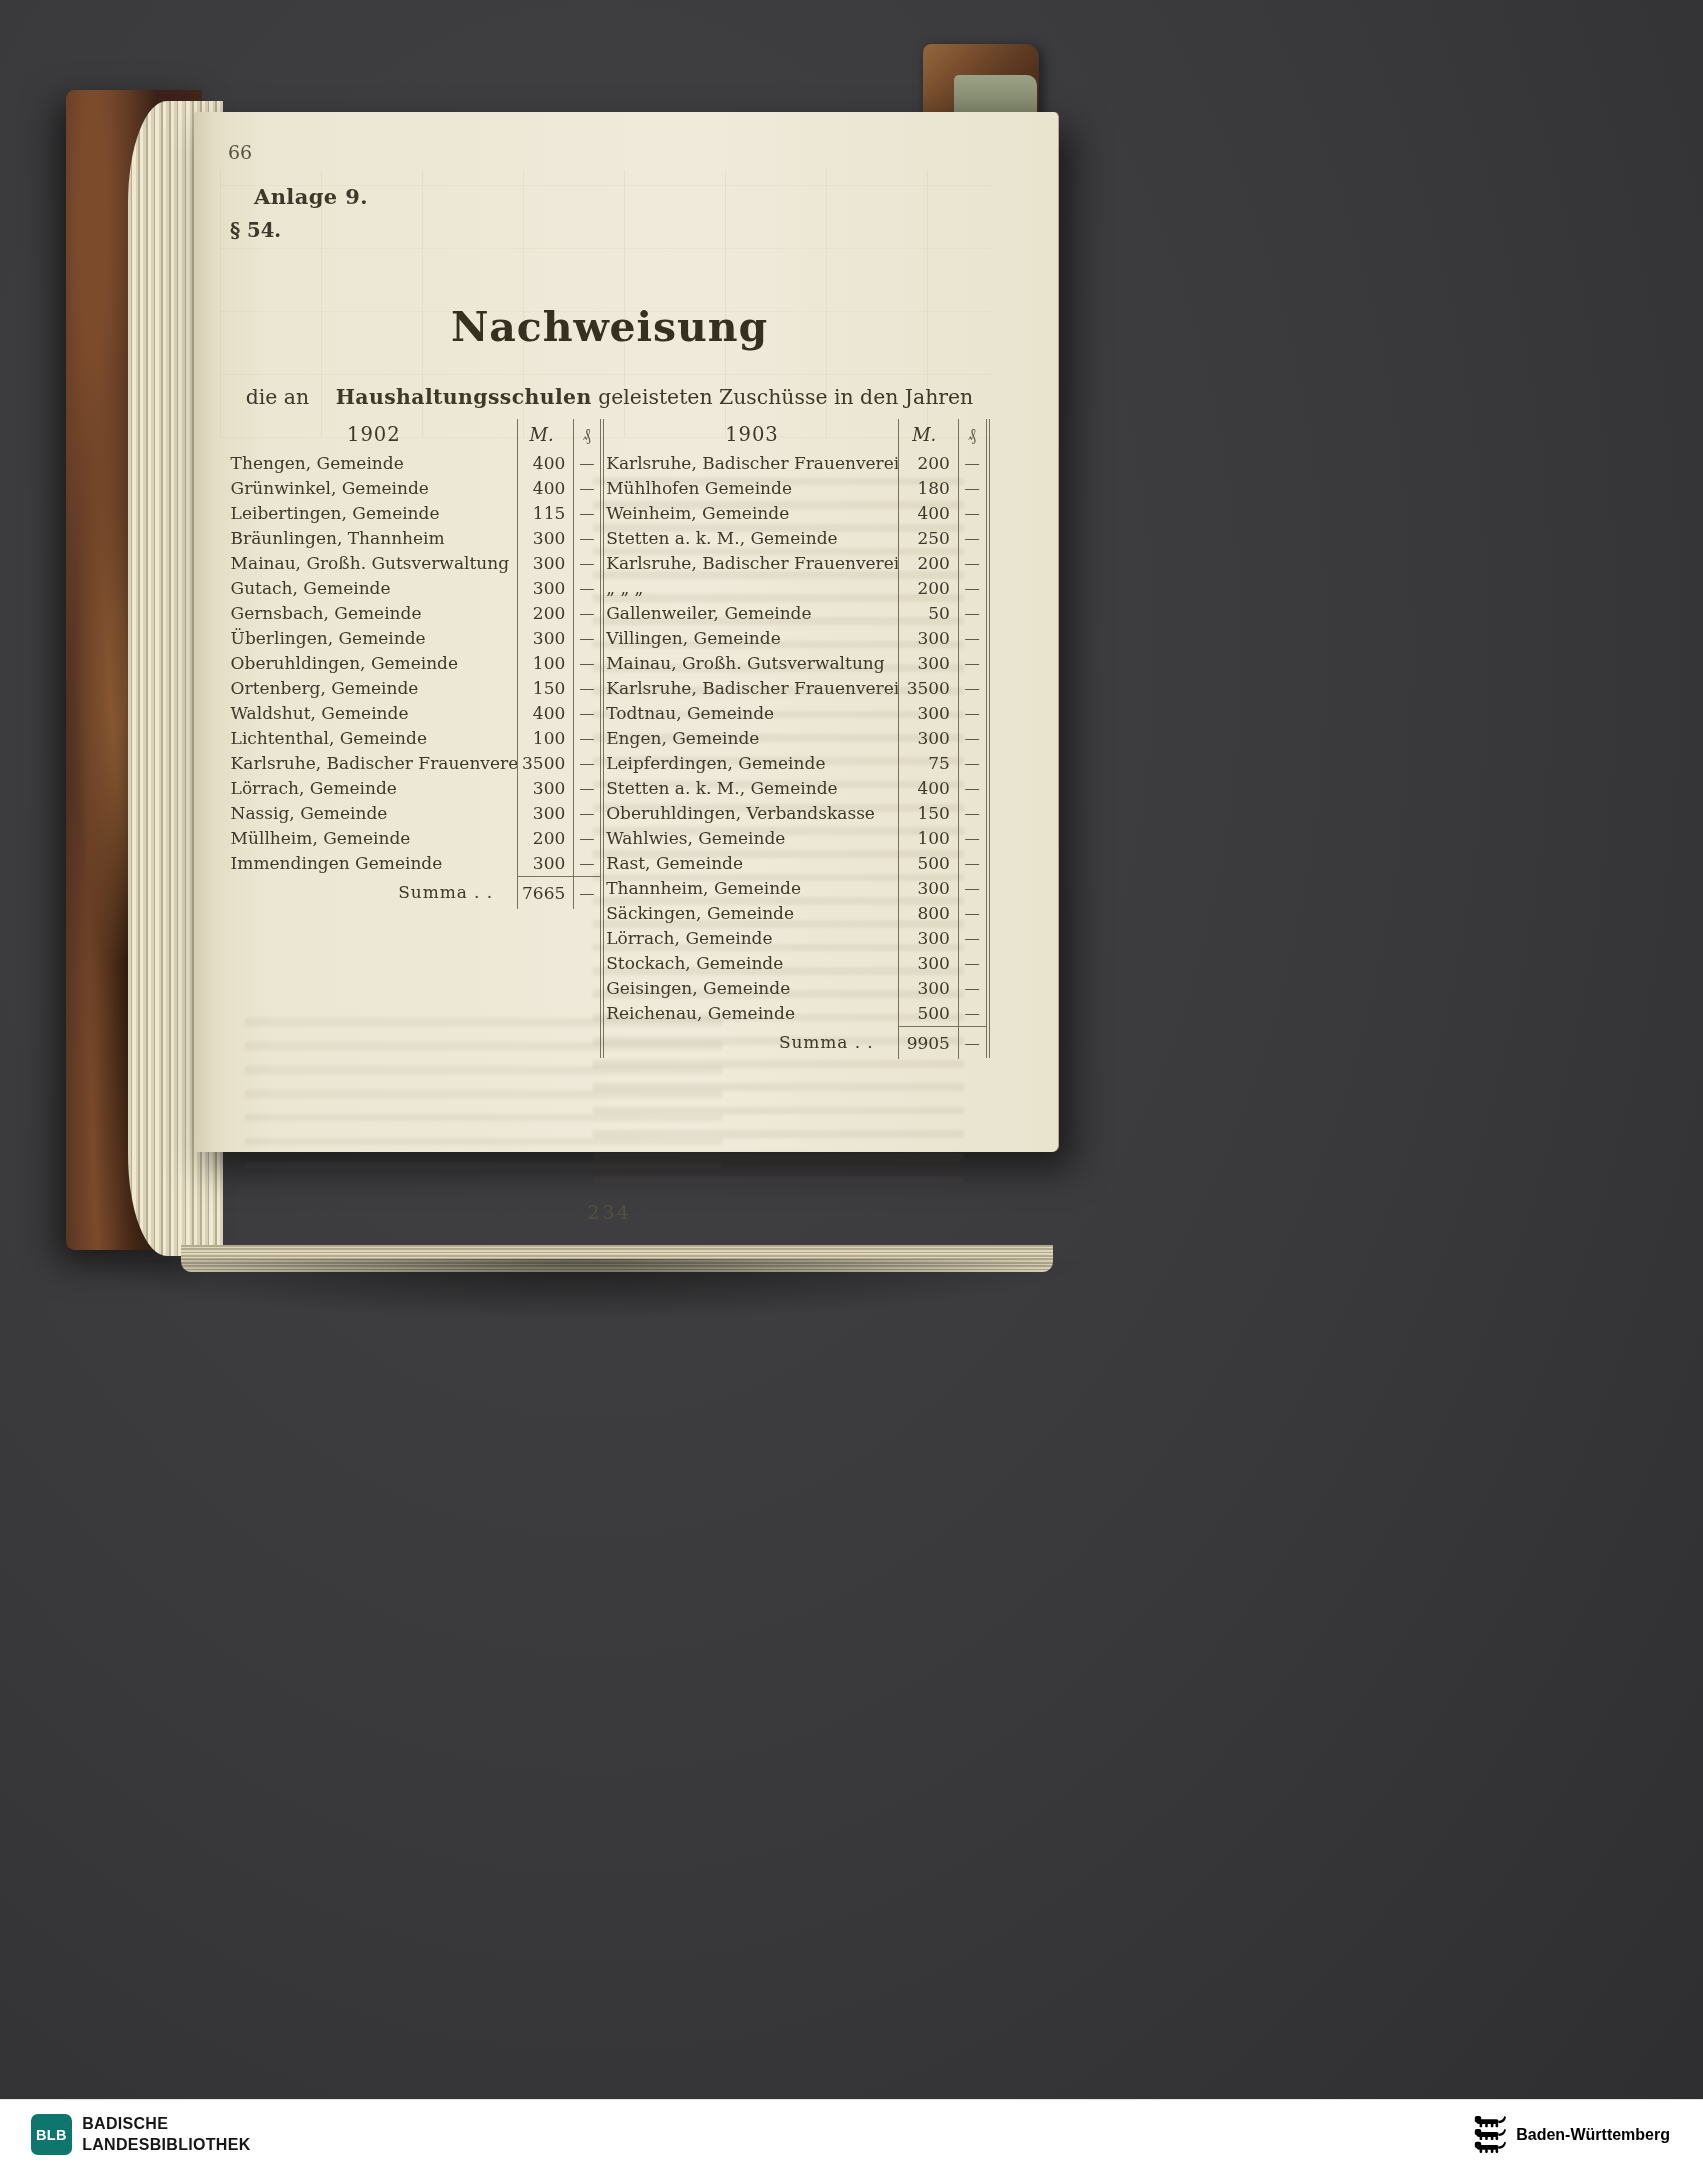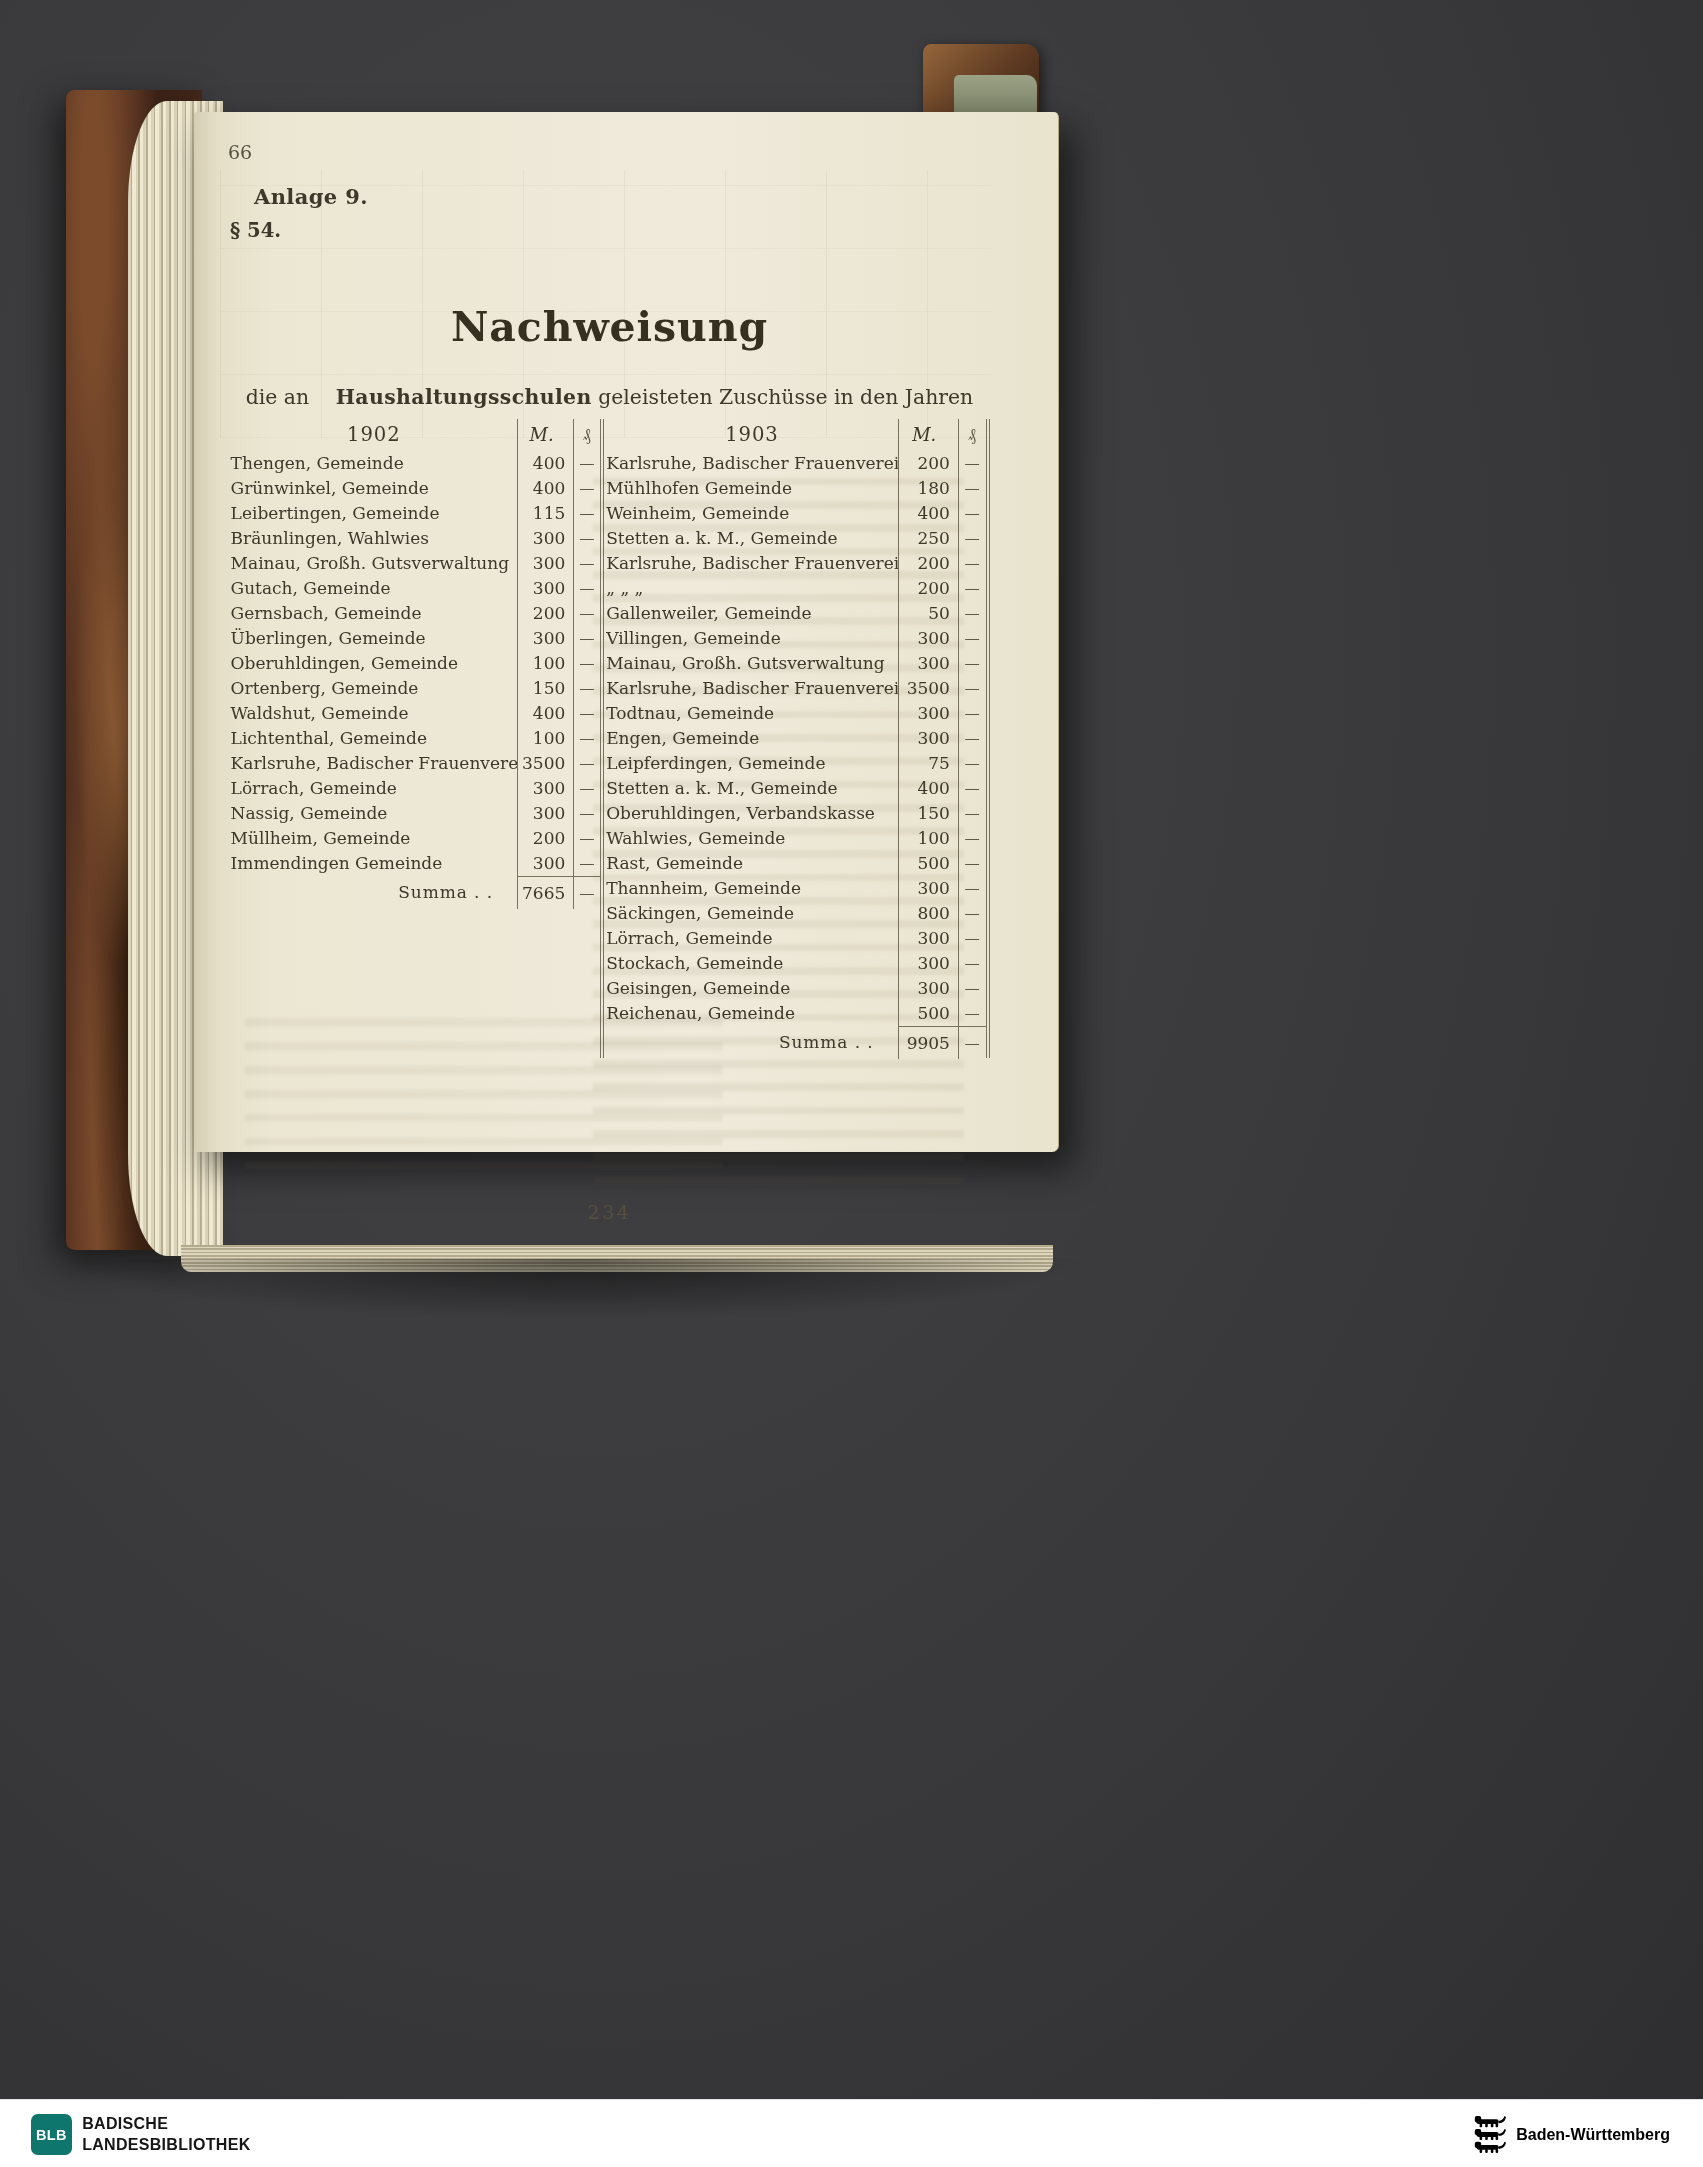--- a/index.html
+++ b/index.html
@@ -161,21 +161,21 @@
     <div class="c-name">Grünwinkel, Gemeinde</div>
     <div class="c-m">400</div>
     <div class="c-pf">—</div>
   </div>
           <div class="trow">
     <div class="c-name">Leibertingen, Gemeinde</div>
     <div class="c-m">115</div>
     <div class="c-pf">—</div>
   </div>
           <div class="trow">
-    <div class="c-name">Bräunlingen, Wahlwies</div>
+    <div class="c-name">Bräunlingen, Thannheim</div>
     <div class="c-m">300</div>
     <div class="c-pf">—</div>
   </div>
           <div class="trow">
     <div class="c-name">Mainau, Großh. Gutsverwaltung</div>
     <div class="c-m">300</div>
     <div class="c-pf">—</div>
   </div>
           <div class="trow">
     <div class="c-name">Gutach, Gemeinde</div>

